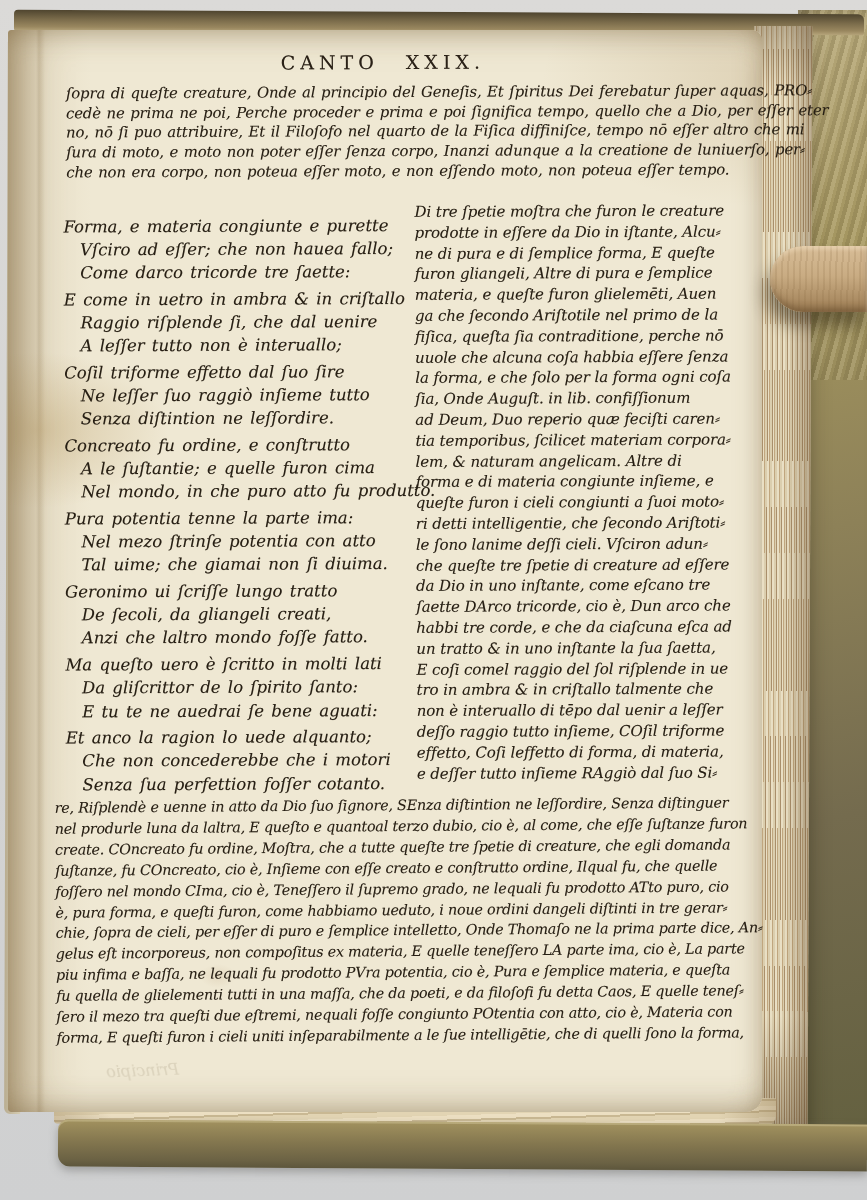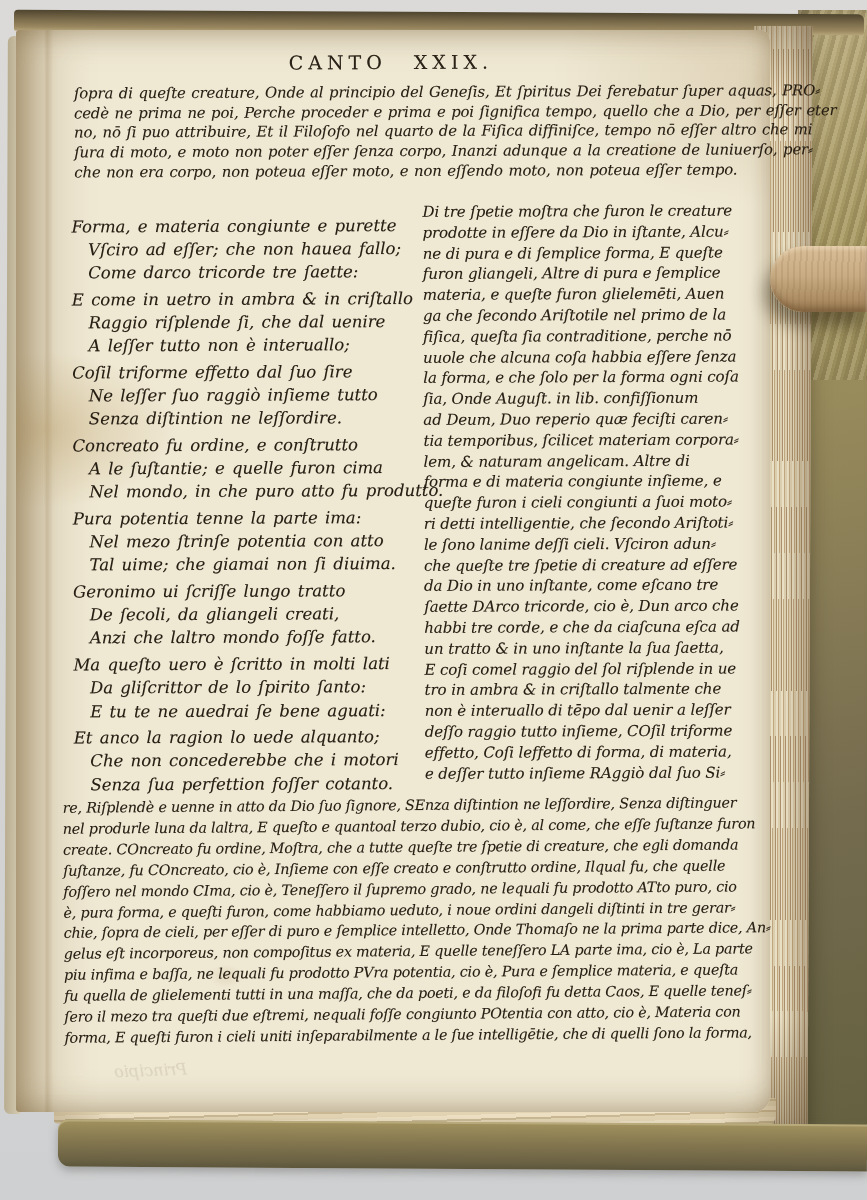--- a/index.html
+++ b/index.html
@@ -33,21 +33,21 @@
     border-radius:10px 0 0 12px;
     box-shadow:inset 0 2px 0 rgba(240,230,190,.3),0 4px 8px rgba(110,110,108,.5);}
   .wood-stick{position:absolute;left:770px;top:246px;width:97px;height:66px;z-index:9;
     border-radius:36px 0 0 36px;
     background:
       repeating-linear-gradient(92deg,rgba(130,100,60,.16) 0 2px,rgba(0,0,0,0) 2px 6px),
       linear-gradient(180deg,#d8bd97,#c9ac83 45%,#ad8e65 80%,#96774f);
     box-shadow:-5px 14px 16px rgba(40,30,14,.45),inset 0 3px 4px rgba(255,240,210,.45),inset 0 -4px 6px rgba(80,55,30,.35);}
 
   
-  .page{position:absolute;left:16px;top:30px;width:754px;height:1082px;z-index:5;
+  .page{position:absolute;left:8px;top:30px;width:754px;height:1082px;z-index:5;
     background:
       radial-gradient(200px 120px at 30px 400px,rgba(186,158,104,.42),rgba(0,0,0,0) 65%),
       radial-gradient(300px 180px at 744px 50px,rgba(170,140,90,.22),rgba(0,0,0,0) 70%),
       radial-gradient(16px 10px at 640px 120px,rgba(150,110,60,.14),rgba(0,0,0,0)),
       radial-gradient(18px 12px at 210px 946px,rgba(150,110,60,.12),rgba(0,0,0,0)),
       linear-gradient(90deg,rgba(150,120,70,.3),rgba(150,120,70,.06) 42px,rgba(0,0,0,0) 84px),
       linear-gradient(90deg,rgba(0,0,0,0) 28px,rgba(120,95,55,.18) 31px,rgba(0,0,0,0) 37px),
       #efe8d3;
     border-radius:3px 10px 16px 3px;
     box-shadow:

